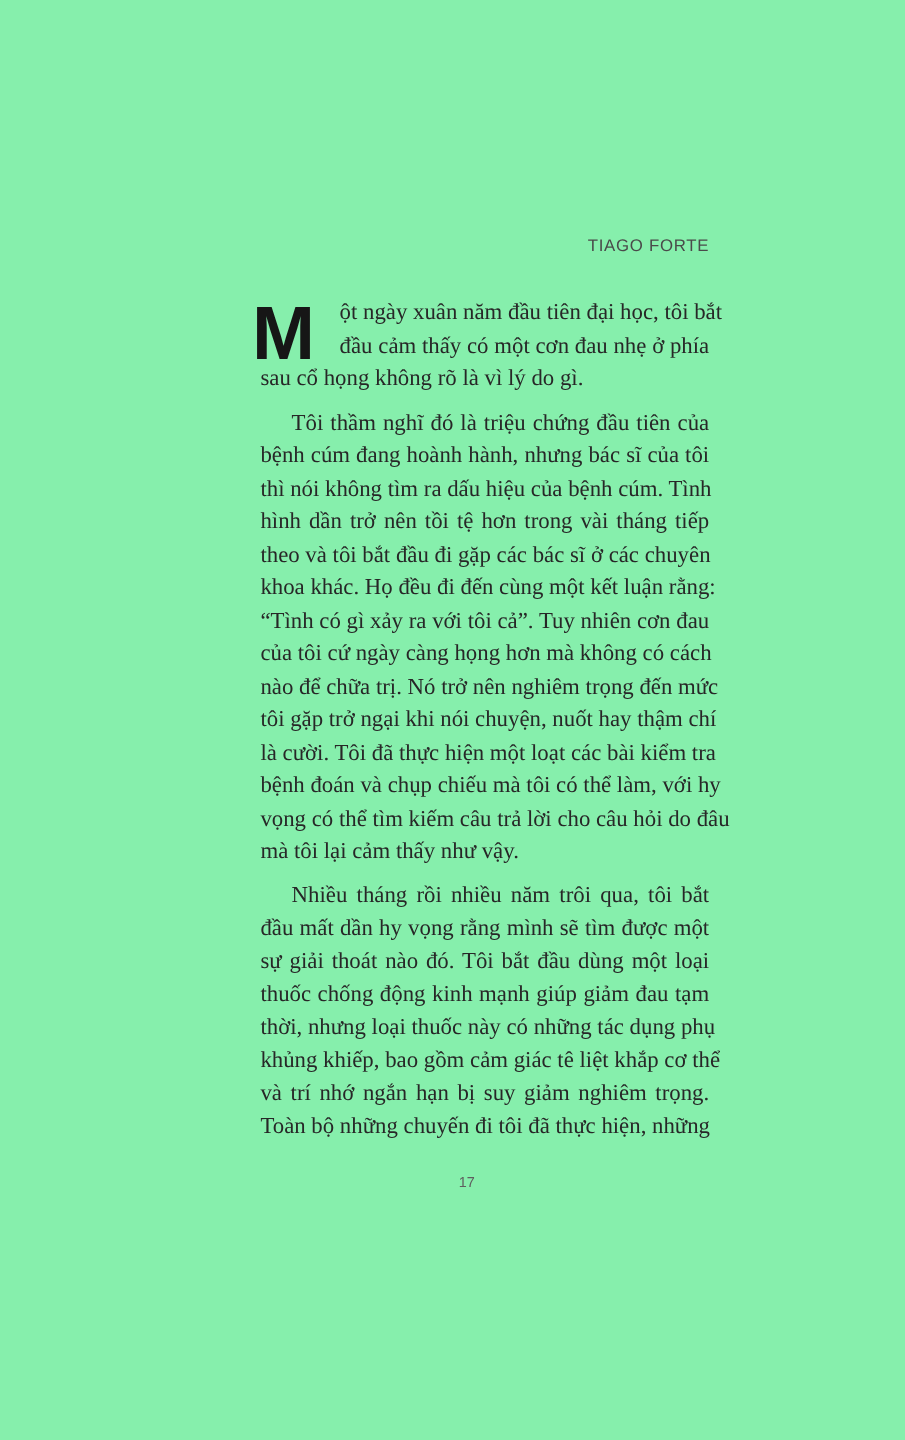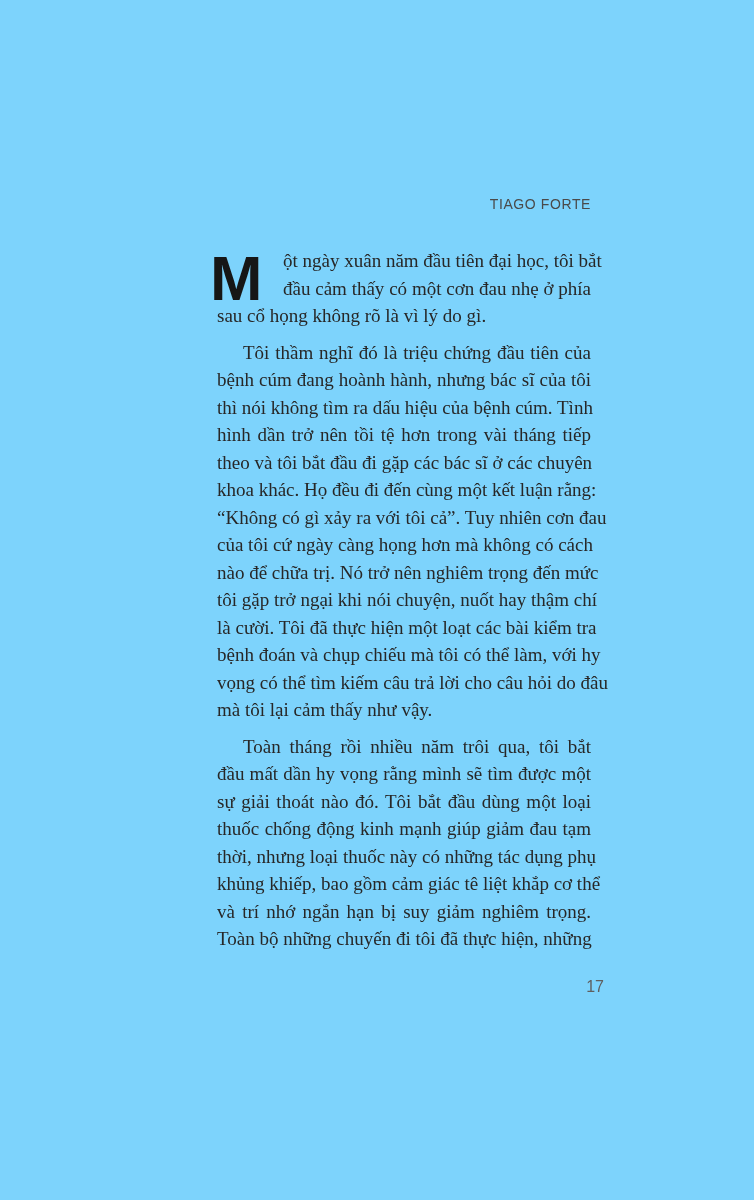--- a/index.html
+++ b/index.html
@@ -4,21 +4,21 @@
 <style>
   html, body {
     margin: 0;
     padding: 0;
     background: #e8e8e8;
   }
   .page {
     position: relative;
     width: 754px;
     height: 1200px;
-    background: #7dd3fc;
+    background: #86efac;
     overflow: hidden;
     font-family: "Liberation Serif", "DejaVu Serif", serif;
   }
   .running-header {
     position: absolute;
     top: 196px;
     left: 187px;
     width: 404px;
     text-align: right;
     font-family: "Liberation Sans", "DejaVu Sans", sans-serif;
@@ -63,25 +63,25 @@
     font-family: "Liberation Sans", "DejaVu Sans", sans-serif;
     font-weight: bold;
     font-size: 63px;
     line-height: 63px;
     letter-spacing: -2px;
     color: #161616;
   }
   .page-number {
     position: absolute;
     top: 978px;
-    left: 200px;
+    left: 187px;
     width: 404px;
-    text-align: right;
+    text-align: center;
     font-family: "Liberation Sans", "DejaVu Sans", sans-serif;
-    font-size: 16px;
+    font-size: 12px;
     color: #5f5f5f;
   }
 </style>
 </head>
 <body>
 
 <div class="page">
 
   <div class="running-header">TIAGO FORTE</div>
 
@@ -94,32 +94,32 @@
         <div class="jline last">sau cổ họng không rõ là vì lý do gì.</div>
       </div>
 
     <div class="para">
         <div class="jline indent">Tôi thầm nghĩ đó là triệu chứng đầu tiên của</div>
         <div class="jline">bệnh cúm đang hoành hành, nhưng bác sĩ của tôi</div>
         <div class="jline">thì nói không tìm ra dấu hiệu của bệnh cúm. Tình</div>
         <div class="jline">hình dần trở nên tồi tệ hơn trong vài tháng tiếp</div>
         <div class="jline">theo và tôi bắt đầu đi gặp các bác sĩ ở các chuyên</div>
         <div class="jline">khoa khác. Họ đều đi đến cùng một kết luận rằng:</div>
-        <div class="jline">“Không có gì xảy ra với tôi cả”. Tuy nhiên cơn đau</div>
+        <div class="jline">“Tình có gì xảy ra với tôi cả”. Tuy nhiên cơn đau</div>
         <div class="jline">của tôi cứ ngày càng họng hơn mà không có cách</div>
         <div class="jline">nào để chữa trị. Nó trở nên nghiêm trọng đến mức</div>
         <div class="jline">tôi gặp trở ngại khi nói chuyện, nuốt hay thậm chí</div>
         <div class="jline">là cười. Tôi đã thực hiện một loạt các bài kiểm tra</div>
         <div class="jline">bệnh đoán và chụp chiếu mà tôi có thể làm, với hy</div>
         <div class="jline">vọng có thể tìm kiếm câu trả lời cho câu hỏi do đâu</div>
         <div class="jline last">mà tôi lại cảm thấy như vậy.</div>
       </div>
 
     <div class="para">
-        <div class="jline indent">Toàn tháng rồi nhiều năm trôi qua, tôi bắt</div>
+        <div class="jline indent">Nhiều tháng rồi nhiều năm trôi qua, tôi bắt</div>
         <div class="jline">đầu mất dần hy vọng rằng mình sẽ tìm được một</div>
         <div class="jline">sự giải thoát nào đó. Tôi bắt đầu dùng một loại</div>
         <div class="jline">thuốc chống động kinh mạnh giúp giảm đau tạm</div>
         <div class="jline">thời, nhưng loại thuốc này có những tác dụng phụ</div>
         <div class="jline">khủng khiếp, bao gồm cảm giác tê liệt khắp cơ thể</div>
         <div class="jline">và trí nhớ ngắn hạn bị suy giảm nghiêm trọng.</div>
         <div class="jline last">Toàn bộ những chuyến đi tôi đã thực hiện, những</div>
       </div>
 
   </div>

